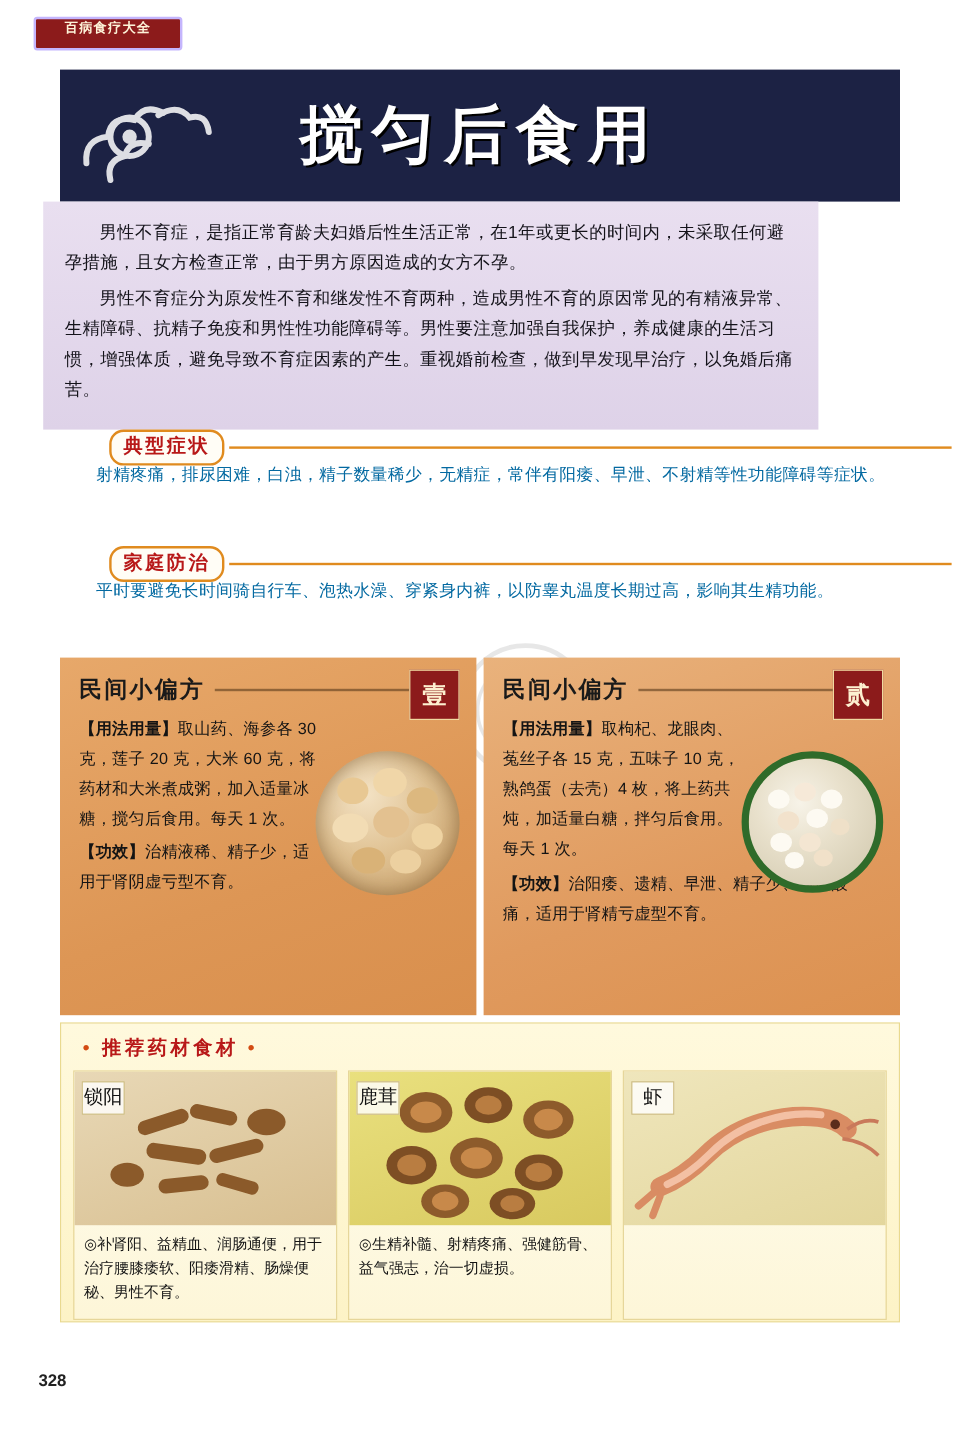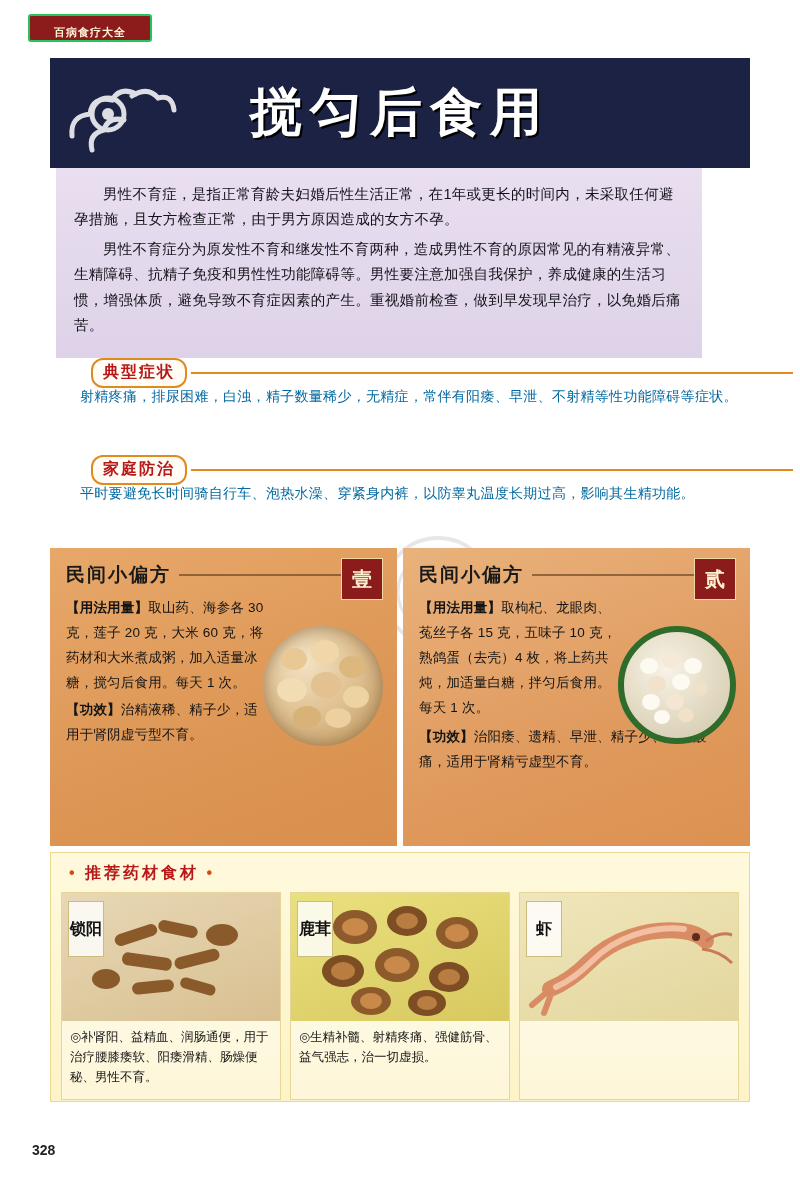--- a/index.html
+++ b/index.html
@@ -23,24 +23,24 @@
   }
 
   
   .corner-tab {
     position: absolute;
     left: 28px;
     top: 14px;
     width: 120px;
     height: 24px;
     background: #8c1b1b;
-    border: 2px solid #22c55e;
+    border: 2px solid #c4b5fd;
     border-radius: 3px;
     display: flex;
-    align-items: flex-end;
+    align-items: flex-start;
     justify-content: center;
   }
   .corner-tab .tab-text {
     color: #fdf3d8;
     font-size: 11px;
     letter-spacing: 1px;
     font-weight: bold;
   }
 
   
@@ -74,21 +74,21 @@
     font-size: 52px;
     font-weight: bold;
     letter-spacing: 8px;
     font-family: "DejaVu Sans", "Liberation Sans", sans-serif;
     text-shadow: 2px 2px 0 #000000;
   }
 
   
   .intro {
     position: absolute;
-    left: 56px;
+    left: 36px;
     top: 168px;
     width: 646px;
     background: linear-gradient(180deg, #e9dff0 0%, #ded2e8 100%);
     padding: 14px 18px 16px 18px;
     box-sizing: border-box;
   }
   .intro p {
     margin: 0 0 4px 0;
     font-size: 14.5px;
     line-height: 1.75;
@@ -269,24 +269,24 @@
   .rc3 .rec-photo { background: linear-gradient(160deg, #efe6bc 0%, #e3d69c 100%); }
   .rec-name {
     position: absolute;
     left: 6px;
     top: 8px;
     width: 34px;
     background: rgba(255,255,255,0.82);
     border: 1px solid #cdbb7e;
     text-align: center;
     font-size: 16px;
-    font-weight: bold;
+    font-weight: normal;
     color: #111;
     line-height: 1.25;
-    padding: 17px 0;
+    padding: 3px 0;
     letter-spacing: 0;
   }
   .rec-desc {
     position: absolute;
     left: 0;
     top: 128px;
     width: 224px;
     height: 80px;
     box-sizing: border-box;
     padding: 6px 8px;

